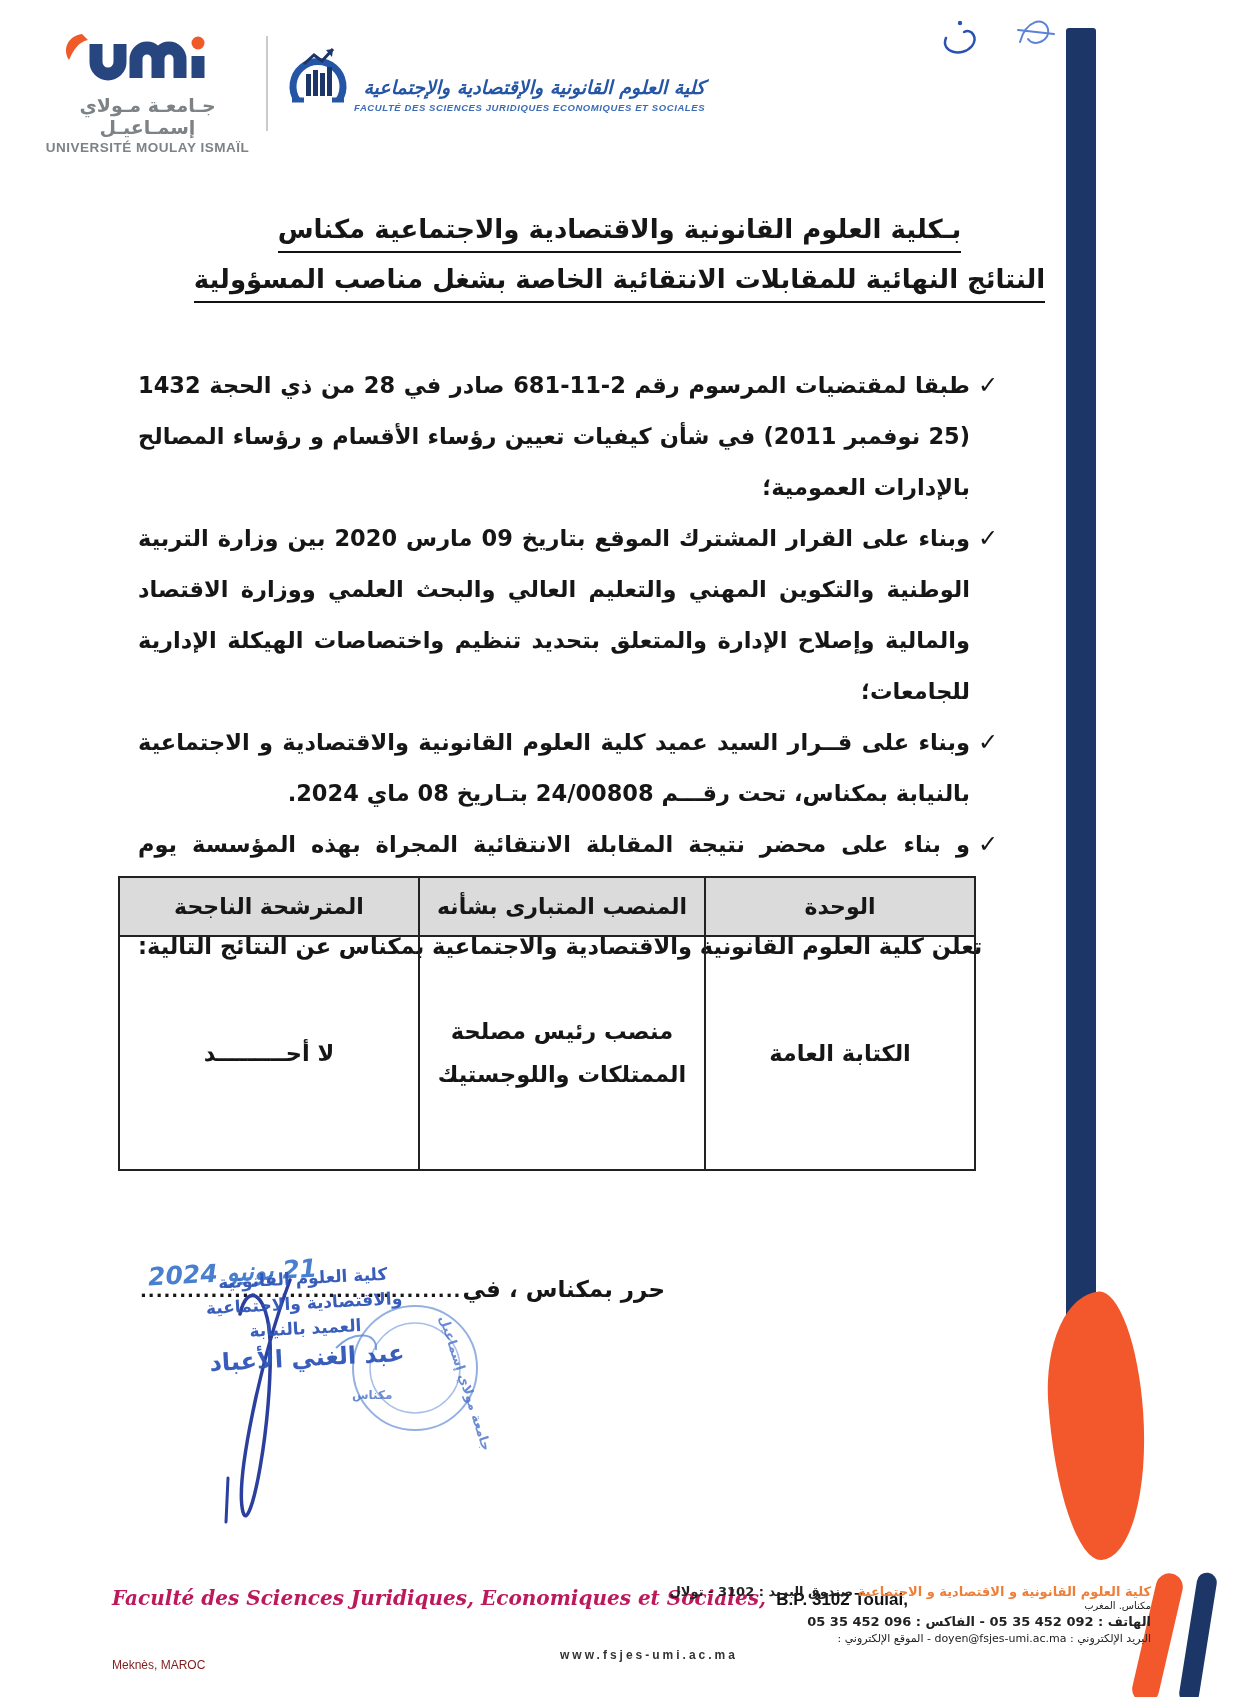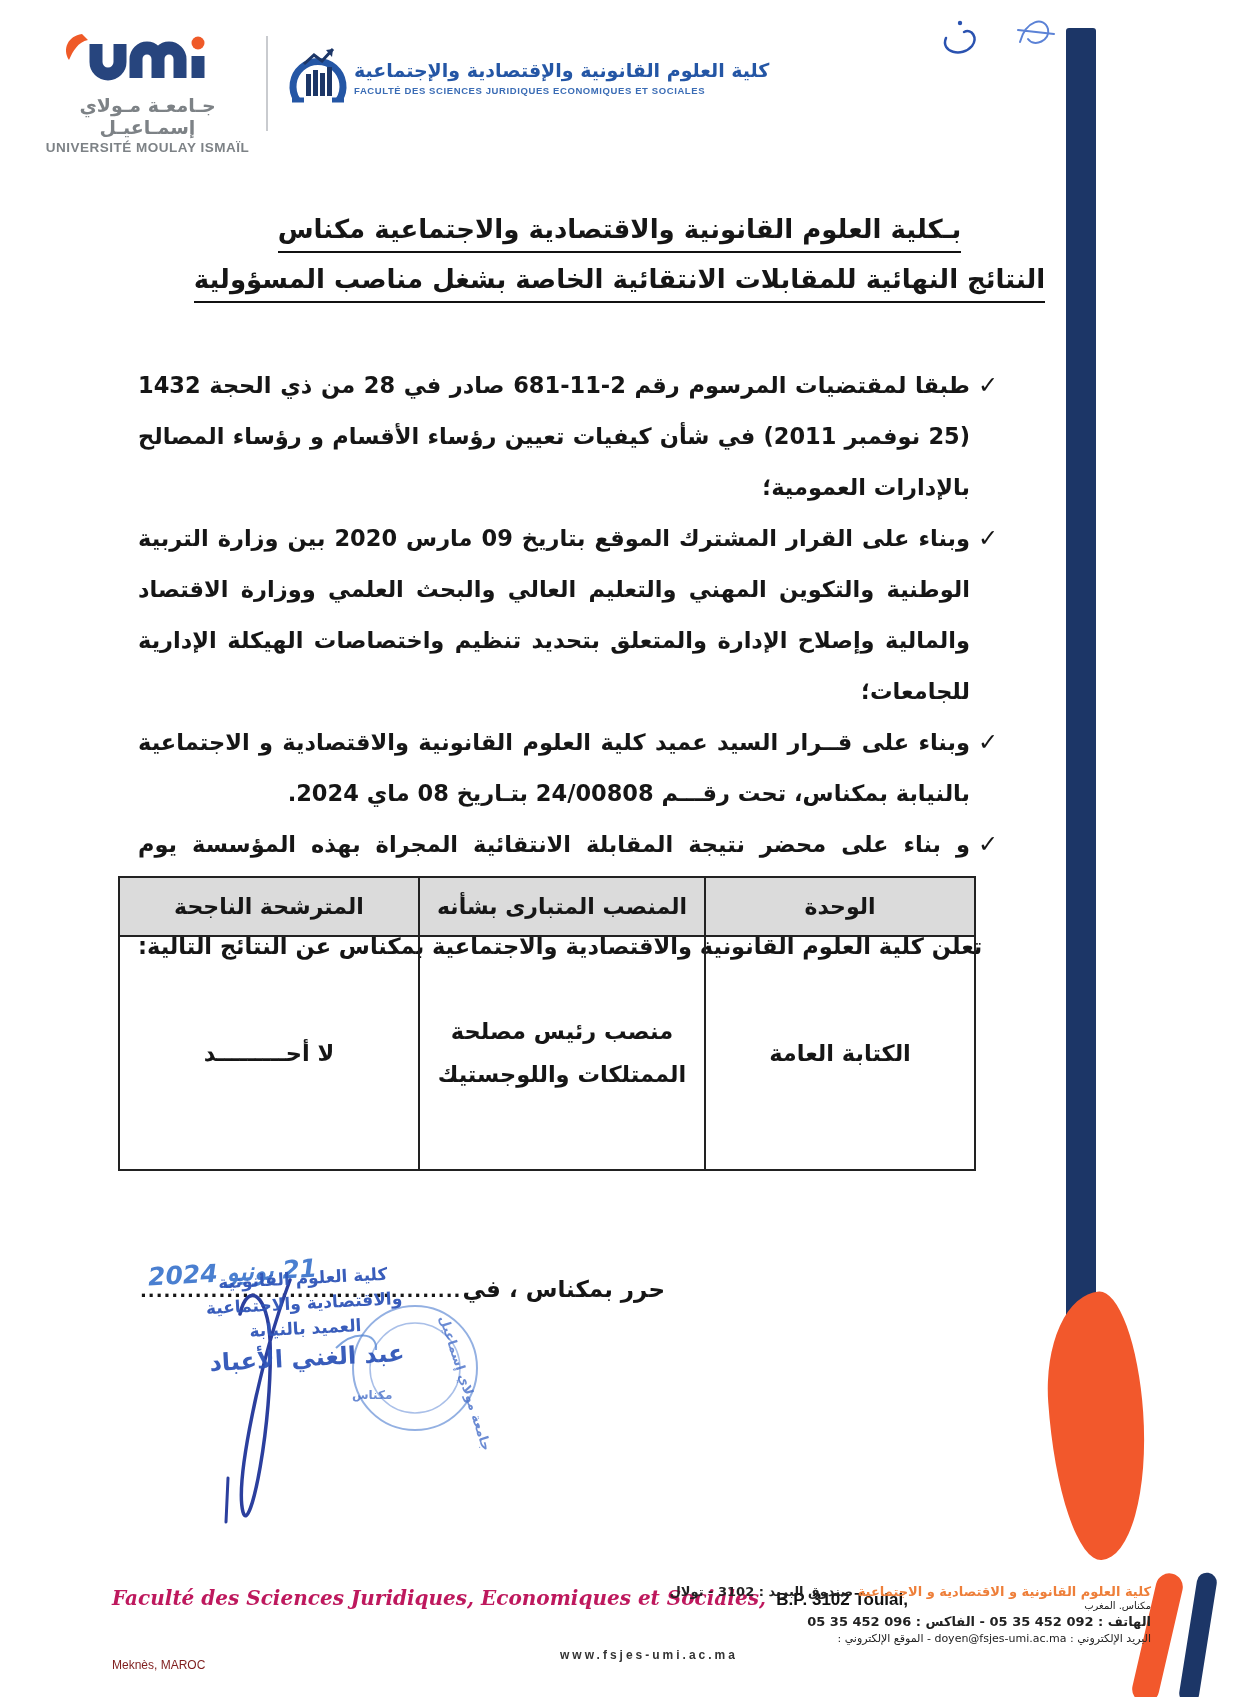--- a/index.html
+++ b/index.html
@@ -19,21 +19,21 @@
   .stripe.navy{left:1188px;width:20px;background:#1c3667;transform:rotate(9deg);}
   .pen-marks{position:absolute;left:920px;top:6px;}
   
   .header{position:absolute;left:45px;top:32px;display:flex;align-items:flex-start;}
   .uni-block{width:205px;text-align:center;}
   .uni-ar{color:#7d8286;font-size:19px;font-weight:700;direction:rtl;margin-top:2px;}
   .uni-fr{color:#7d8286;font-size:13.5px;font-weight:700;letter-spacing:.5px;
     font-family:"Liberation Sans",sans-serif;margin-top:2px;}
   .header-divider{width:2px;height:95px;background:#c9cbcf;margin:4px 14px 0 16px;}
   .fac-block{display:flex;align-items:flex-start;margin-top:4px;}
-  .fac-texts{margin-right:10px;margin-top:23px;direction:rtl;text-align:right;}
+  .fac-texts{margin-right:10px;margin-top:40px;direction:rtl;text-align:right;font-style:italic;}
   .fac-ar{color:#2456a5;font-size:19px;font-weight:700;}
   .fac-fr{color:#3a6cb5;font-size:9.5px;font-weight:700;letter-spacing:.6px;
     font-family:"Liberation Sans",sans-serif;margin-top:4px;direction:ltr;text-align:left;}
   
   .title{position:absolute;left:0;top:214px;width:100%;text-align:center;direction:rtl;}
   .title .line{display:block;margin-bottom:20px;}
   .title .line span{font-size:26px;font-weight:700;border-bottom:2.5px solid #111;
     padding-bottom:7px;}
   
   .bodytext{position:absolute;left:138px;top:360px;width:868px;direction:rtl;}

